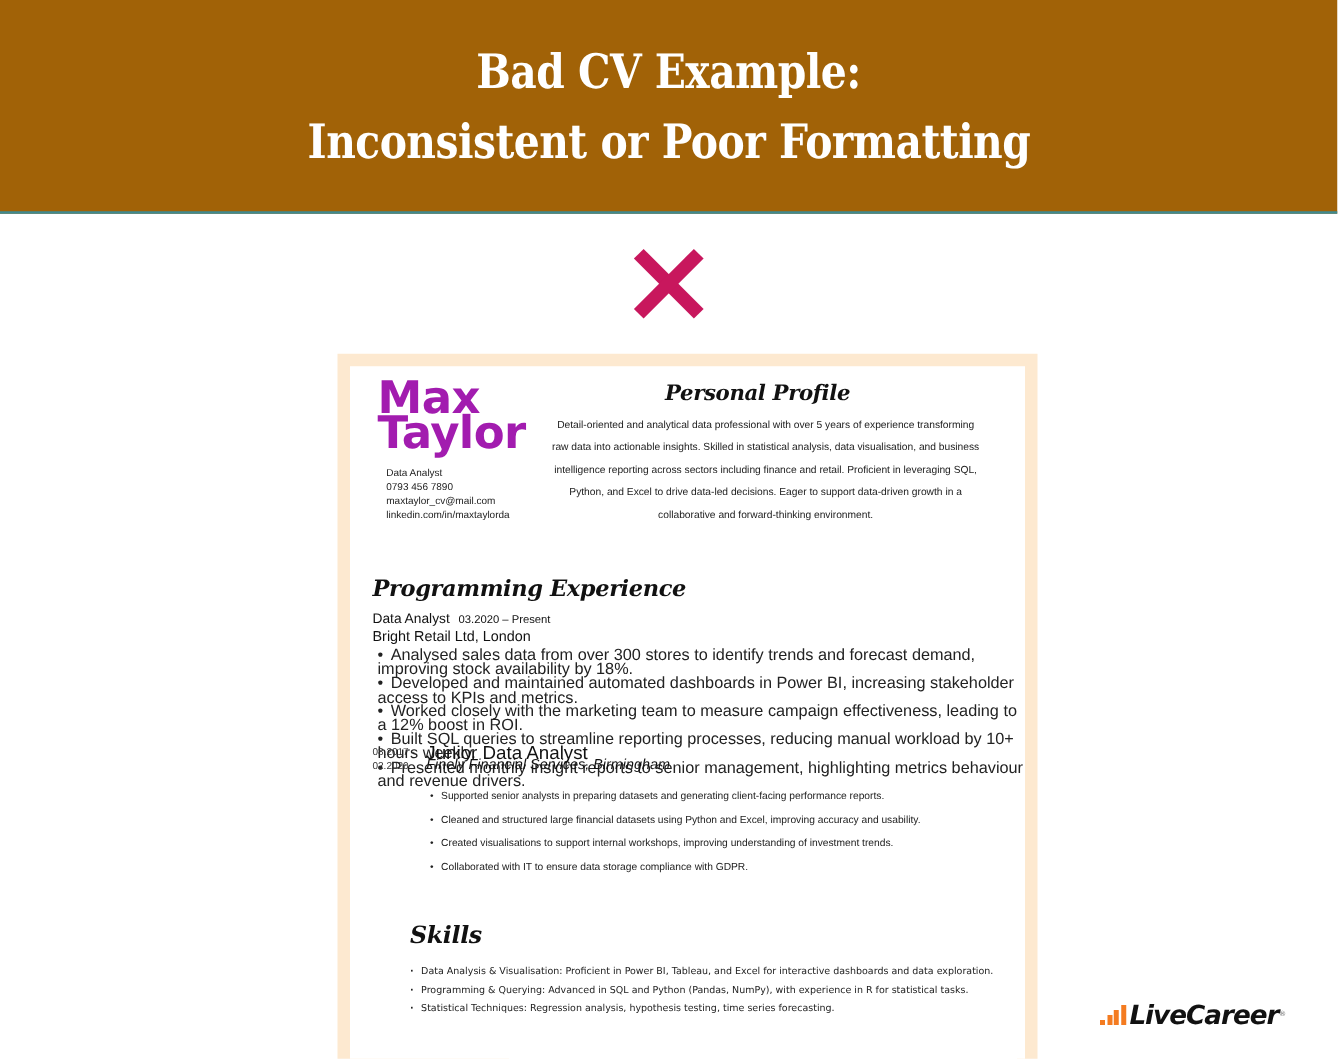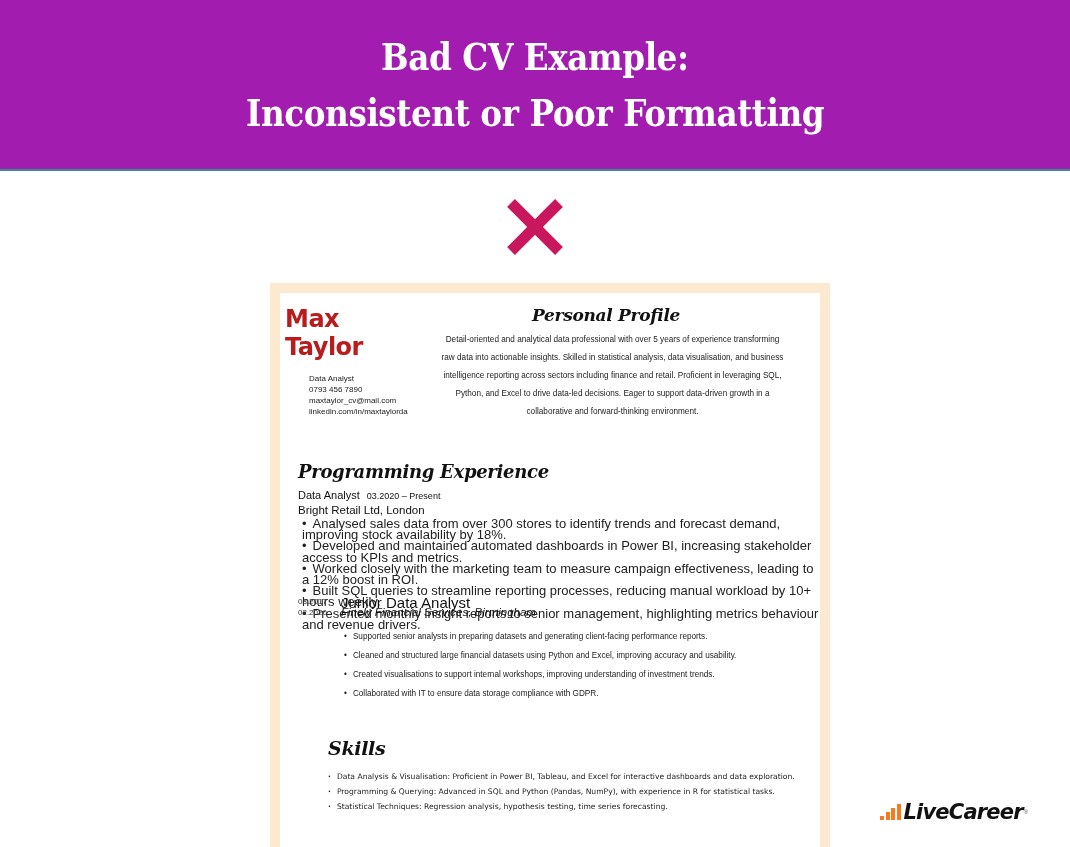--- a/index.html
+++ b/index.html
@@ -1,41 +1,41 @@
 <!DOCTYPE html>
 <html><head>
   <meta charset="utf-8">
   <style>
     * { box-sizing: border-box; margin: 0; padding: 0; }
     html, body { width: 1070px; height: 847px; overflow: hidden; background: #ffffff; }
     body { position: relative; font-family: "Liberation Sans", sans-serif; color: #111; }
 
     .header {
       position: absolute; left: 0; top: 0; width: 1070px; height: 171px;
-      background: #a21caf;
+      background: #a16207;
       border-bottom: 2px solid #3f8a90;
       display: flex; flex-direction: column; align-items: center; justify-content: center;
     }
     .header h1 {
       font-family: "DejaVu Serif", serif; font-weight: bold; color: #ffffff;
       font-size: 38px; line-height: 56px; text-align: center; letter-spacing: -0.5px;
       transform: scaleX(0.86);
     }
 
     .x-mark { position: absolute; left: 505px; top: 198px; width: 60px; height: 58px; }
 
     .card {
       position: absolute; left: 270px; top: 283px; width: 560px; height: 600px;
       background: #fde9d0; padding: 10px;
     }
     .card-inner { position: relative; width: 100%; height: 100%; background: #ffffff; }
 
     .name {
-      position: absolute; left: 5px; top: 12px;
-      font-family: "DejaVu Sans", sans-serif; font-weight: bold; font-size: 24px; line-height: 28px; color: #b91c1c;
+      position: absolute; left: 22px; top: 12px;
+      font-family: "DejaVu Sans", sans-serif; font-weight: bold; font-size: 36px; line-height: 28px; color: #a21caf;
       letter-spacing: -0.5px;
     }
     .contact { position: absolute; left: 29px; top: 80px; font-size: 8px; line-height: 11px; color: #222; }
 
     .script {
       font-family: "DejaVu Serif", serif; font-style: italic; font-weight: bold; color: #111;
       letter-spacing: -0.3px;
     }
     .profile-title { position: absolute; left: 252px; top: 12px; font-size: 17px; }
     .profile-text {

